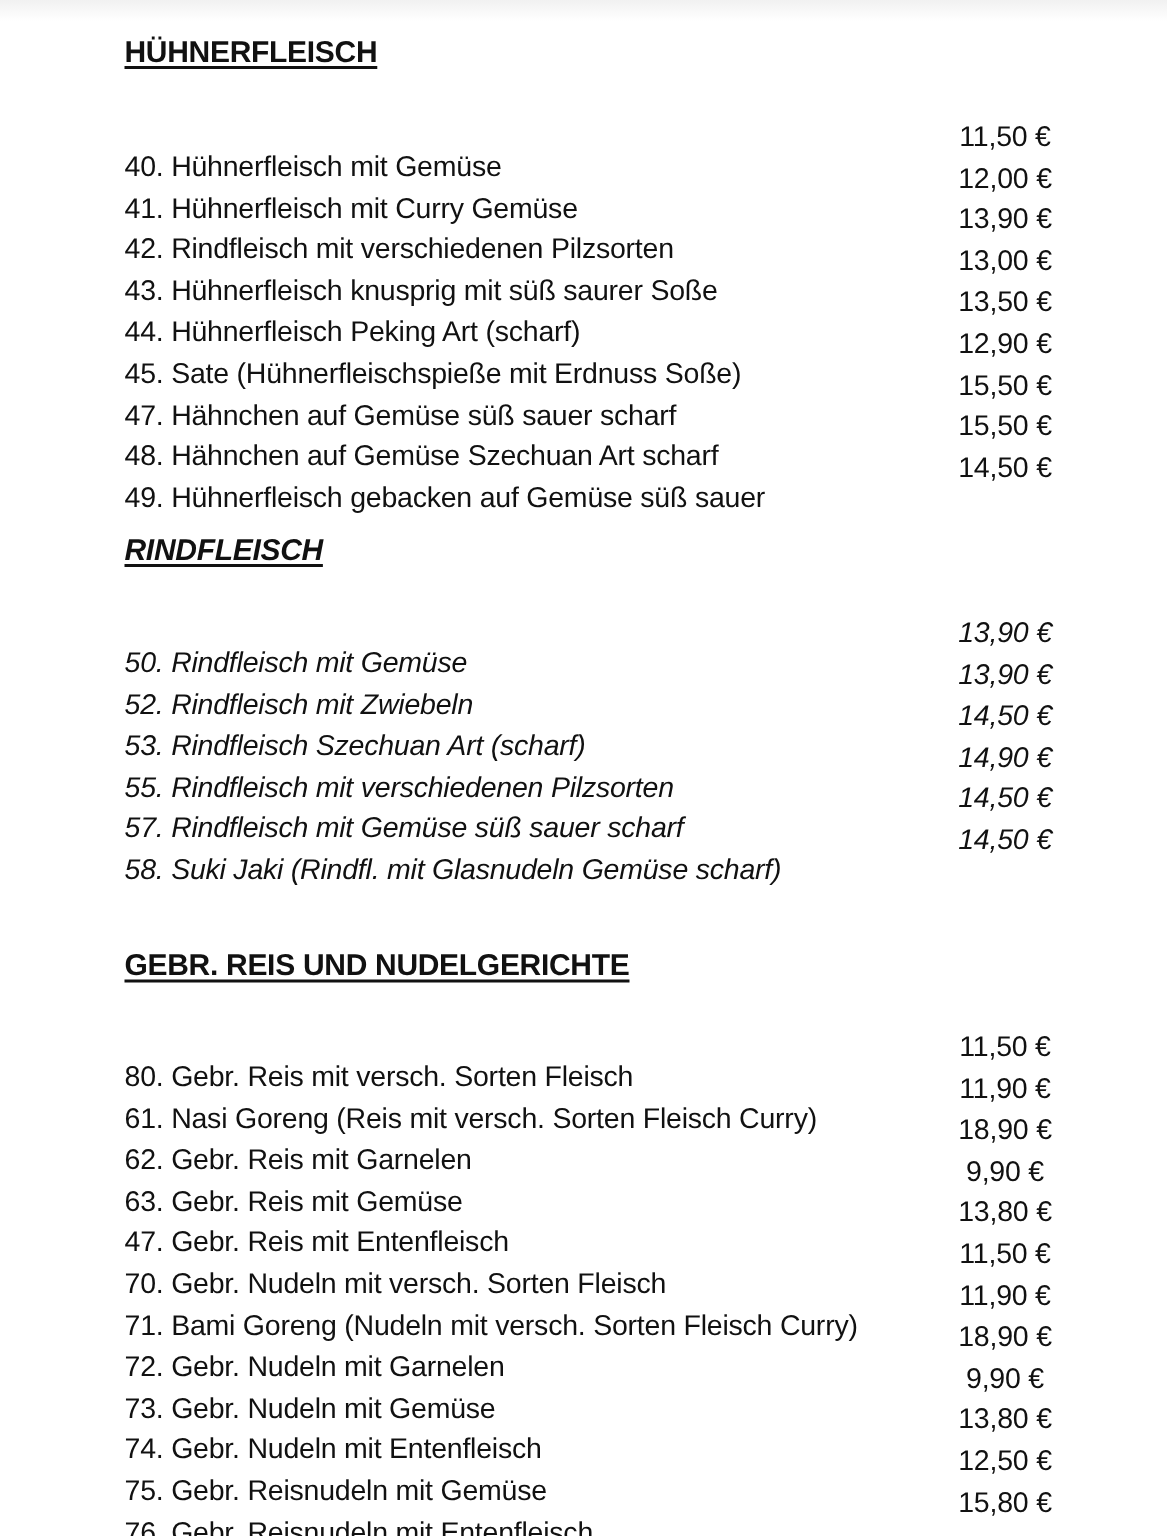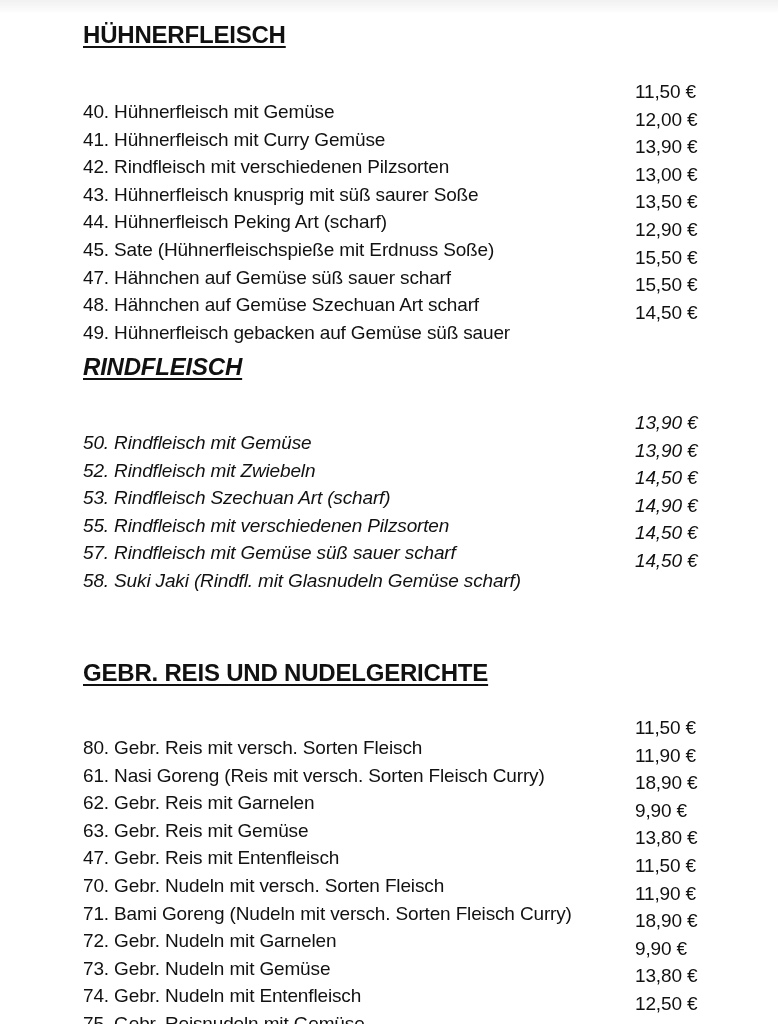--- a/index.html
+++ b/index.html
@@ -6,28 +6,28 @@
   body {
     width:778px; height:1024px; overflow:hidden;
     background: linear-gradient(to bottom, #f1f1f1 0px, #ffffff 14px, #ffffff 100%);
     font-family: "Liberation Sans", "DejaVu Sans", sans-serif;
     color:#111;
     position:relative;
   }
   .page { position:absolute; left:83px; top:0; width:640px; }
   .section { position:absolute; left:0; width:640px; }
   .heading {
-    font-weight:bold; font-size:24px; text-decoration:underline;
+    font-weight:bold; font-size:20px; text-decoration:underline;
     text-decoration-thickness:2px; text-underline-offset:3px;
     letter-spacing:-0.2px; height:24px; line-height:24px;
   }
   .items { position:absolute; left:0; }
   .row { position:relative; height:27.6px; line-height:27.6px; font-size:19px; white-space:nowrap; letter-spacing:-0.15px; }
   .name { position:absolute; left:0;margin-top:20px; }
-  .price { position:absolute; left:552px; width:70px; text-align:left; }
+  .price { position:absolute; left:552px; width:70px; text-align:center; }
 </style>
 </head>
 <body>
 
 <div class="page">
 
   <div class="section" style="top:23px;">
     <div class="heading">HÜHNERFLEISCH</div>
     <div class="items" style="top:55px;">
       <div class="row">
@@ -92,21 +92,21 @@
           <span class="name">57. Rindfleisch mit Gemüse süß sauer scharf</span>
           <span class="price">14,50 €</span>
         </div>
       <div class="row">
           <span class="name">58. Suki Jaki (Rindfl. mit Glasnudeln Gemüse scharf)</span>
           <span class="price">14,50 €</span>
         </div>
     </div>
   </div>
 
-  <div class="section" style="top:661px;">
+  <div class="section" style="top:632px;">
     <div class="heading">GEBR. REIS UND NUDELGERICHTE</div>
     <div class="items" style="top:53px;">
       <div class="row">
           <span class="name">80. Gebr. Reis mit versch. Sorten Fleisch</span>
           <span class="price">11,50 €</span>
         </div>
       <div class="row">
           <span class="name">61. Nasi Goreng (Reis mit versch. Sorten Fleisch Curry)</span>
           <span class="price">11,90 €</span>
         </div>

